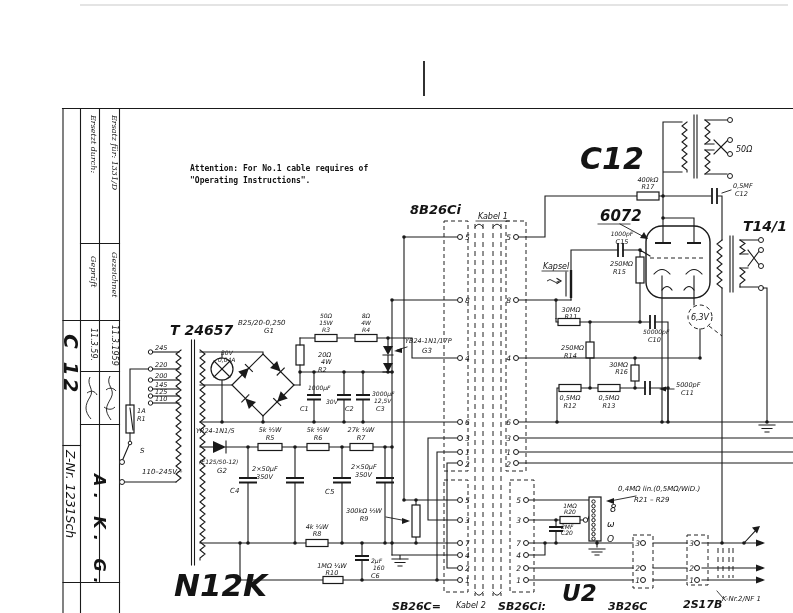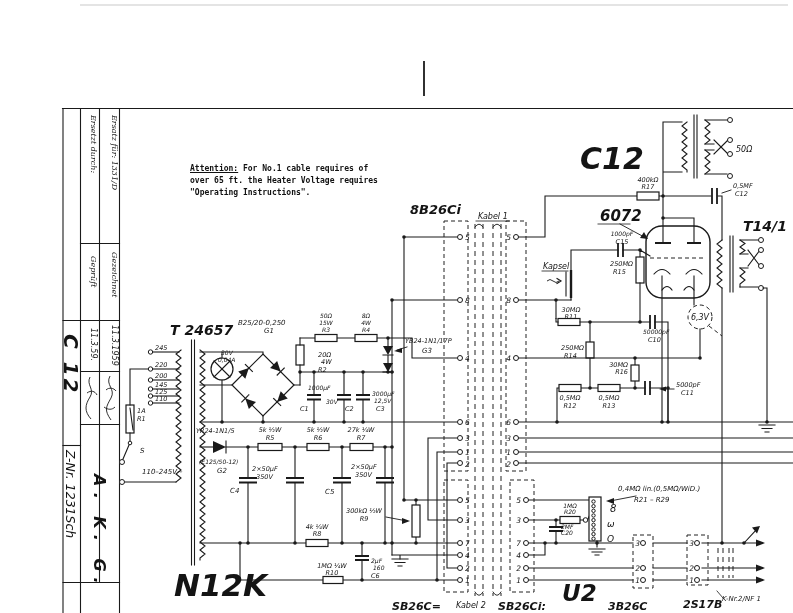--- a/index.html
+++ b/index.html
@@ -19,21 +19,21 @@
   svg .faint{stroke:#c9c9c9;stroke-width:1.2;fill:none;}
   svg text{fill:#141414;font-family:"DejaVu Sans",sans-serif;font-style:italic;}
   svg text.tb{font-family:"DejaVu Serif","Liberation Serif",serif;}
   svg text.big{font-weight:bold;}
   svg text.med{font-weight:bold;}
   svg text.sp{letter-spacing:6px;}
   svg text.sp2{letter-spacing:3px;}
   #note{position:absolute;left:190px;top:163px;width:210px;
         font-family:"DejaVu Sans Mono","Liberation Mono",monospace;
         font-size:8px;line-height:12.2px;font-weight:600;color:#111;font-style:normal;}
-  #note .hd{text-decoration:underline;text-align:right;}
+  #note .hd{text-align:right;}
 </style>
 </head>
 <body>
 
 <div id="page">
 
 <svg id="schem" width="793" height="613" viewBox="0 0 793 613">
 
   <path class="faint" d="M80,5 H788"></path>
   <path class="wire" d="M424,62 V95" style="stroke-width:1.8"></path>
@@ -553,17 +553,16 @@
       <text x="640" y="546" font-size="7.5" text-anchor="end">3</text>
       <text x="640" y="571" font-size="7.5" text-anchor="end">2</text>
       <text x="640" y="583" font-size="7.5" text-anchor="end">1</text>
       <text x="694" y="546" font-size="7.5" text-anchor="end">3</text>
       <text x="694" y="571" font-size="7.5" text-anchor="end">2</text>
       <text x="694" y="583" font-size="7.5" text-anchor="end">1</text>
     </svg>
 
   <div id="note">
     <div><span class="hd">Attention:</span><span> For No.1 cable requires of</span></div>
-    <div>over 65 ft. the Heater Voltage requires</div>
     <div>"Operating Instructions".</div>
   </div>
 
 </div>
 
 </body></html>

